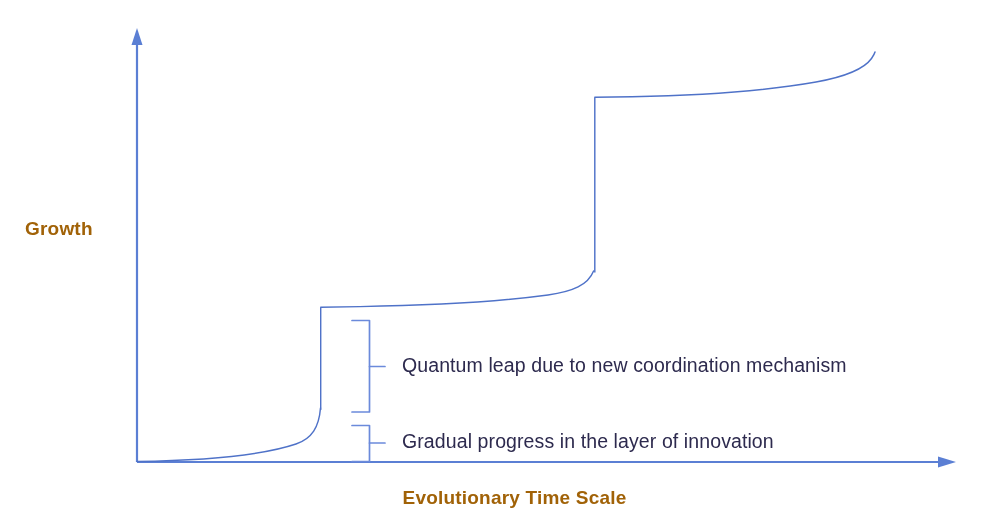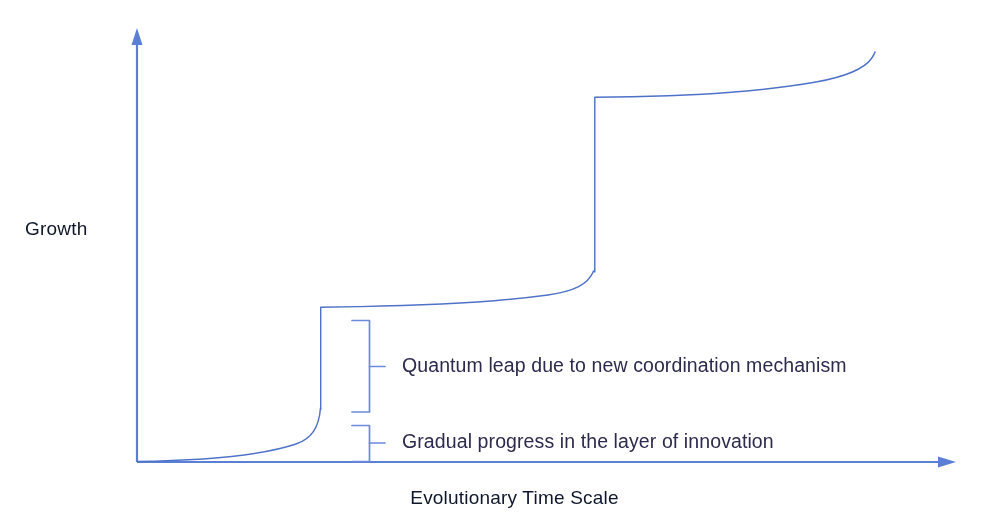--- a/index.html
+++ b/index.html
@@ -18,22 +18,22 @@
   }
   #figure {
     position: absolute;
     left: 0;
     top: 0;
     width: 984px;
     height: 526px;
   }
   .axis-title {
     position: absolute;
-    font-weight: normal;
-    color: #0f172a;
+    font-weight: bold;
+    color: #a16207;
     white-space: nowrap;
     letter-spacing: 0.2px;
   }
   #y-axis-title {
     left: 25px;
     top: 218px;
     font-size: 19px;
   }
   #x-axis-title {
     left: 0;

